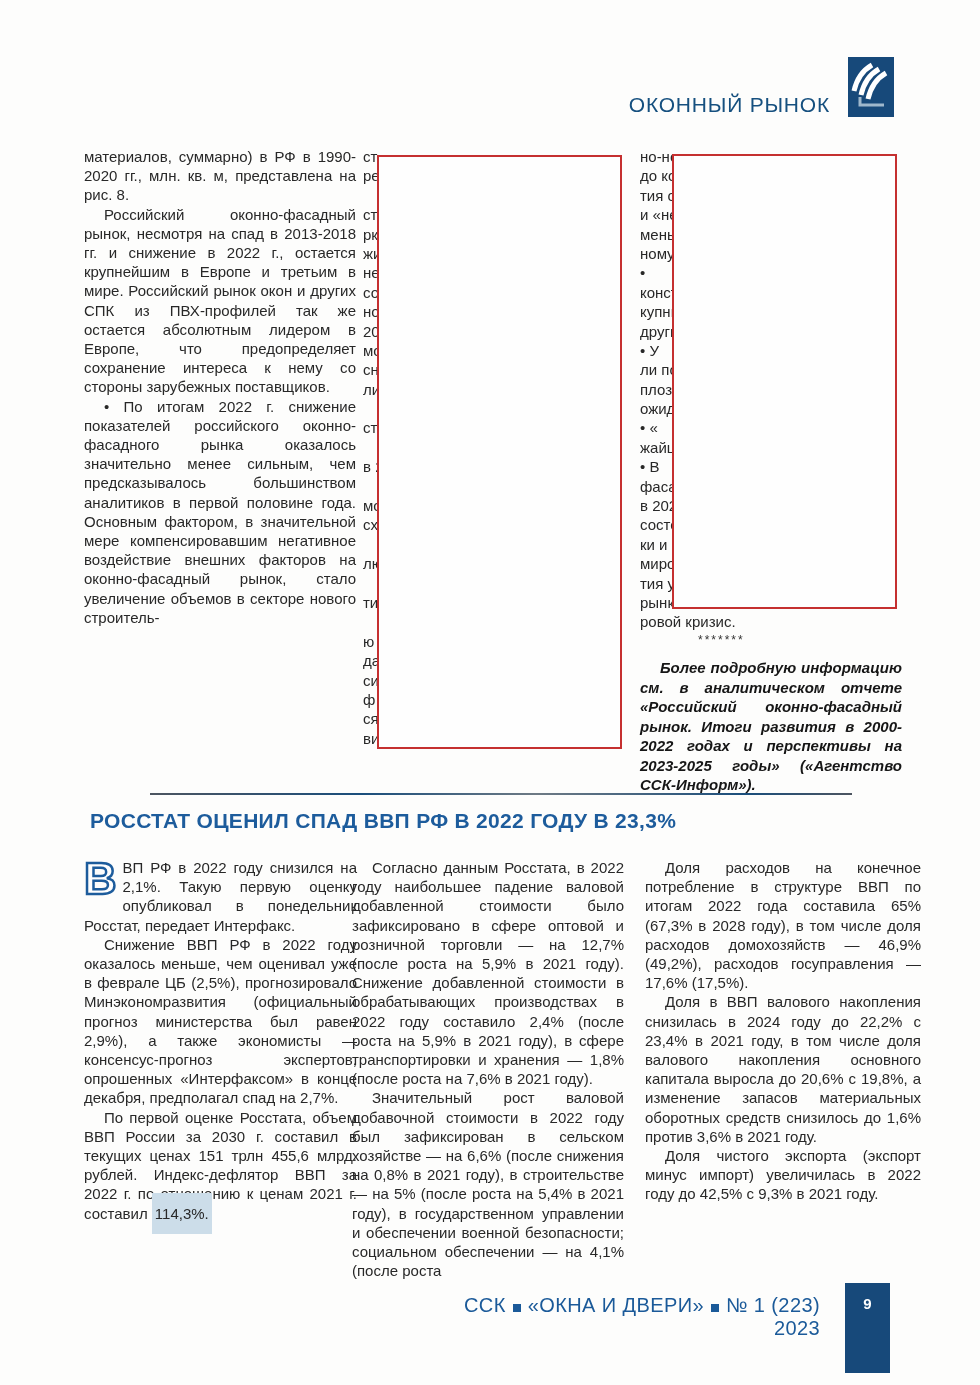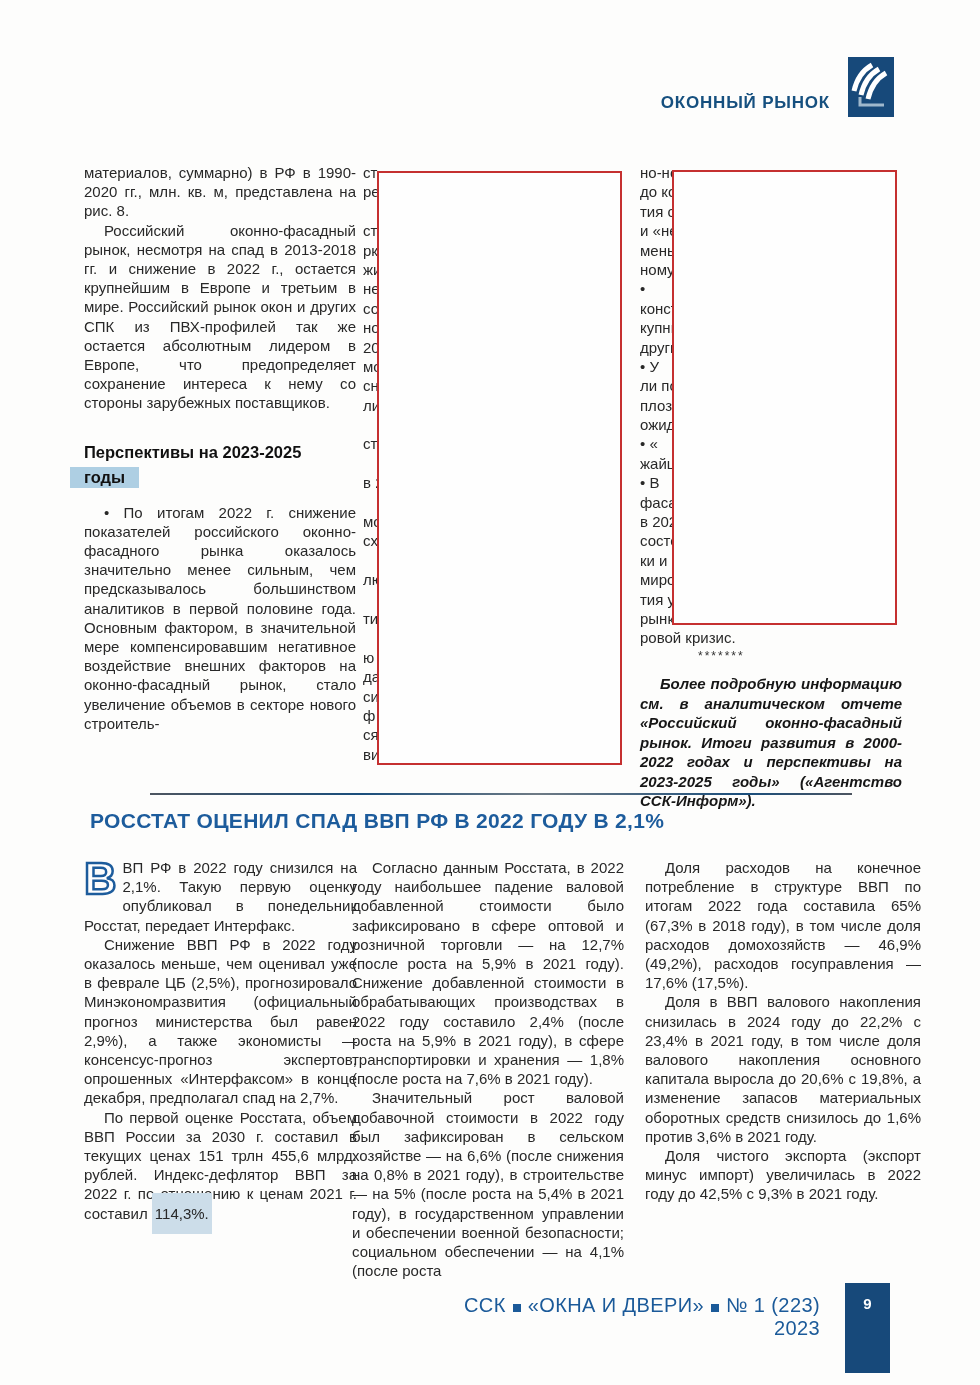--- a/index.html
+++ b/index.html
@@ -5,29 +5,29 @@
   * { margin:0; padding:0; box-sizing:border-box; }
   html,body { background:#e9e9e9; }
   .page {
     position:relative; width:980px; height:1385px; margin:0 auto;
     background:#fdfdfc; overflow:hidden;
     font-family:"Liberation Sans", sans-serif; color:#282828;
   }
   
   .section-label {
     position:absolute; top:93px; left:530px; width:300px;
-    text-align:right; font-size:17px; font-weight:bold;
+    text-align:right; font-size:21px; font-weight:normal;
     letter-spacing:0.8px; color:#16507f;
   }
   .logo {
     position:absolute; top:57px; left:848px; width:46px; height:60px;
     background:#17497a;
   }
   
-  .tcol { position:absolute; top:163px; font-size:15px; line-height:19.2px; text-align:justify; }
+  .tcol { position:absolute; top:147px; font-size:15px; line-height:19.2px; text-align:justify; }
   .t-col1 { left:84px;  width:272px; }
   .t-col2 { left:363px; width:259px; height:645px; }
   .t-col3 { left:640px; width:262px; height:650px; }
   p.cont { text-indent:0; }
   p.ind  { text-indent:20px; }
   .subhead {
     margin-top:27px; margin-bottom:13px;
     font-size:16.5px; line-height:25px; font-weight:bold; text-align:left; color:#111;
   }
   .subhead .hl {
@@ -92,24 +92,20 @@
       <path d="M6 34 Q10 16 24 8" stroke="#ffffff" stroke-width="5" fill="none"></path>
       <path d="M13 38 Q17 20 31 12" stroke="#ffffff" stroke-width="5" fill="none"></path>
       <path d="M20 42 Q24 24 38 16" stroke="#ffffff" stroke-width="5" fill="none"></path>
       <path d="M12 40 v8 h24" stroke="#9fb8cc" stroke-width="3" fill="none"></path>
     </svg>
   </div>
 
   <div class="tcol t-col1">
     <p class="cont">материалов, суммарно) в РФ в 1990-2020 гг., млн. кв. м, представлена на рис. 8.</p>
     <p class="ind">Российский оконно-фасадный рынок, несмотря на спад в 2013-2018 гг. и снижение в 2022 г., остается крупнейшим в Европе и третьим в мире. Российский рынок окон и других СПК из ПВХ-профилей так же остается абсолютным лидером в Европе, что предопределяет сохранение интереса к нему со стороны зарубежных поставщиков.</p>
-    <div class="subhead">
-      <div>Перспективы на 2023-2025</div>
-      <div><span class="hl">годы</span></div>
-    </div>
     <p class="ind">• По итогам 2022 г. снижение показателей российского оконно-фасадного рынка оказалось значительно менее сильным, чем предсказывалось большинством аналитиков в первой половине года. Основным фактором, в значительной мере компенсировавшим негативное воздействие внешних факторов на оконно-фасадный рынок, стало увеличение объемов в секторе нового строитель-</p>
   </div>
 
   <div class="tcol t-col2">
     <div>
         <div class="frag-line">ст</div>
         <div class="frag-line">ре</div>
         <div class="frag-line">&nbsp;</div>
         <div class="frag-line">ст</div>
         <div class="frag-line">рк</div>
@@ -172,35 +168,35 @@
       </div>
     <div class="red-box box-right"></div>
     <div class="after-box">
       <div>ровой кризис.</div>
       <div class="asterisks">*******</div>
       <p class="note-italic">Более подробную информацию см. в аналитическом отчете «Российский оконно-фасадный рынок. Итоги развития в 2000-2022 годах и перспективы на 2023-2025 годы» («Агентство ССК-Информ»).</p>
     </div>
   </div>
 
   <div class="divider"></div>
-  <div class="headline2">РОССТАТ ОЦЕНИЛ СПАД ВВП РФ В 2022 ГОДУ В 2,1%</div>
+  <div class="headline2">РОССТАТ ОЦЕНИЛ СПАД ВВП РФ В 2022 ГОДУ В 23,3%</div>
 
   <div class="bcol b-col1">
     <p><span class="dropcap">В</span><span>ВП РФ в 2022 году снизился на 2,1%. Такую первую оценку опубликовал в понедельник Росстат, передает Интерфакс.</span></p>
     <p class="ind">Снижение ВВП РФ в 2022 году оказалось меньше, чем оценивал уже в феврале ЦБ (2,5%), прогнозировало Минэкономразвития (официальный прогноз министерства был равен 2,9%), а также экономисты — консенсус-прогноз экспертов, опрошенных «Интерфаксом» в конце декабря, предполагал спад на 2,7%.</p>
     <p class="ind"><span>По первой оценке Росстата, объем ВВП России за 2030 г. составил в текущих ценах 151 трлн 455,6 млрд. рублей. Индекс-дефлятор ВВП за 2022 г. по отношению к ценам 2021 г. составил </span><span class="hl-light">114,3%.</span></p>
   </div>
 
   <div class="bcol b-col2">
     <p class="ind">Согласно данным Росстата, в 2022 году наибольшее падение валовой добавленной стоимости было зафиксировано в сфере оптовой и розничной торговли — на 12,7% (после роста на 5,9% в 2021 году). Снижение добавленной стоимости в обрабатывающих производствах в 2022 году составило 2,4% (после роста на 5,9% в 2021 году), в сфере транспортировки и хранения — 1,8% (после роста на 7,6% в 2021 году).</p>
     <p class="ind">Значительный рост валовой добавочной стоимости в 2022 году был зафиксирован в сельском хозяйстве — на 6,6% (после снижения на 0,8% в 2021 году), в строительстве — на 5% (после роста на 5,4% в 2021 году), в государственном управлении и обеспечении военной безопасности; социальном обеспечении — на 4,1% (после роста</p>
   </div>
 
   <div class="bcol b-col3">
-    <p class="ind">Доля расходов на конечное потребление в структуре ВВП по итогам 2022 года составила 65% (67,3% в 2018 году), в том числе доля расходов домохозяйств — 46,9% (49,2%), расходов госуправления — 17,6% (17,5%).</p>
+    <p class="ind">Доля расходов на конечное потребление в структуре ВВП по итогам 2022 года составила 65% (67,3% в 2028 году), в том числе доля расходов домохозяйств — 46,9% (49,2%), расходов госуправления — 17,6% (17,5%).</p>
     <p class="ind">Доля в ВВП валового накопления снизилась в 2024 году до 22,2% с 23,4% в 2021 году, в том числе доля валового накопления основного капитала выросла до 20,6% с 19,8%, а изменение запасов материальных оборотных средств снизилось до 1,6% против 3,6% в 2021 году.</p>
     <p class="ind">Доля чистого экспорта (экспорт минус импорт) увеличилась в 2022 году до 42,5% с 9,3% в 2021 году.</p>
   </div>
 
   <div class="footer-line">
     <span>ССК</span><span class="sep-square"></span><span>«ОКНА И ДВЕРИ»</span><span class="sep-square"></span><span>№ 1 (223) 2023</span>
   </div>
   <div class="page-num-block">
     <span>9</span>
   </div>

